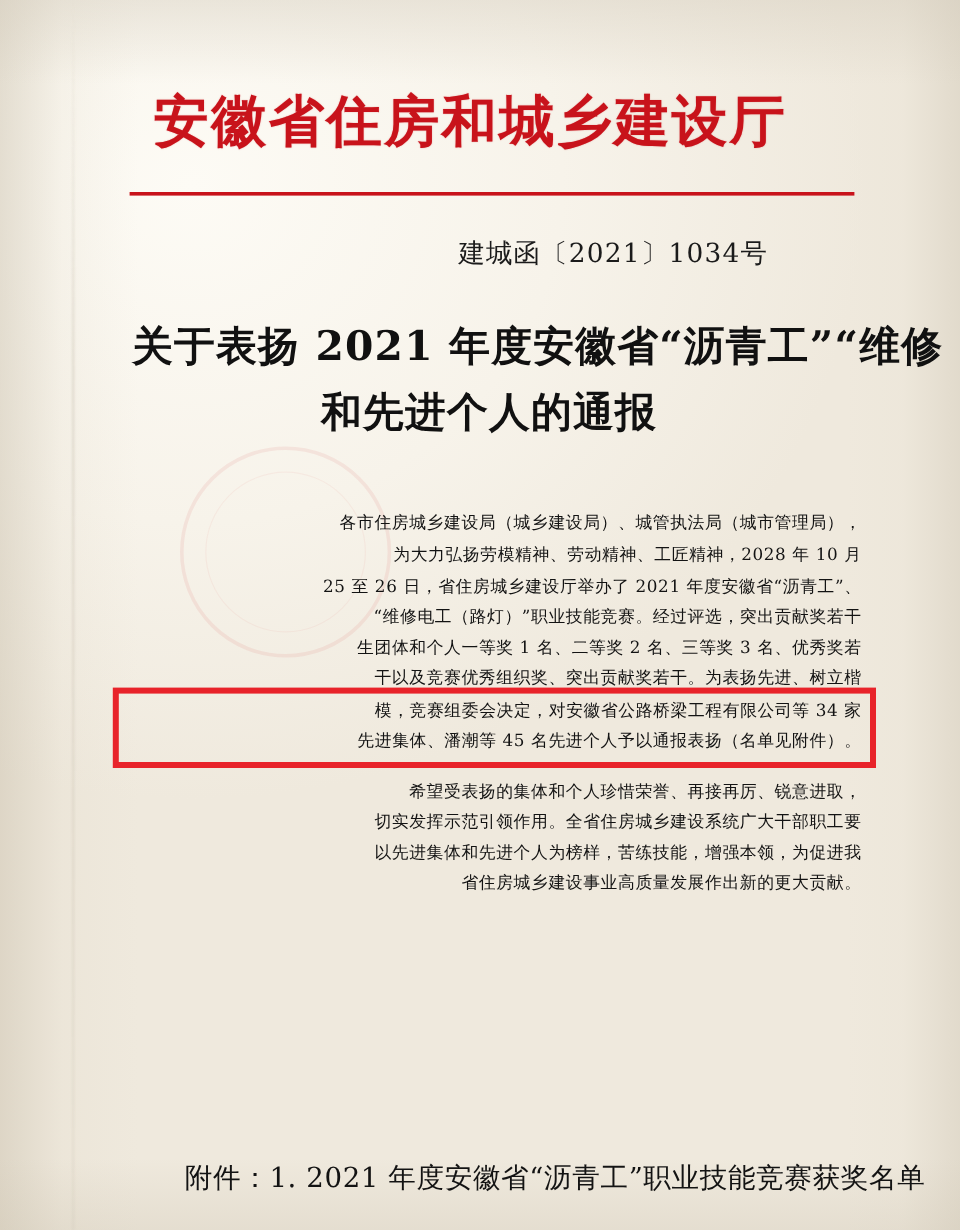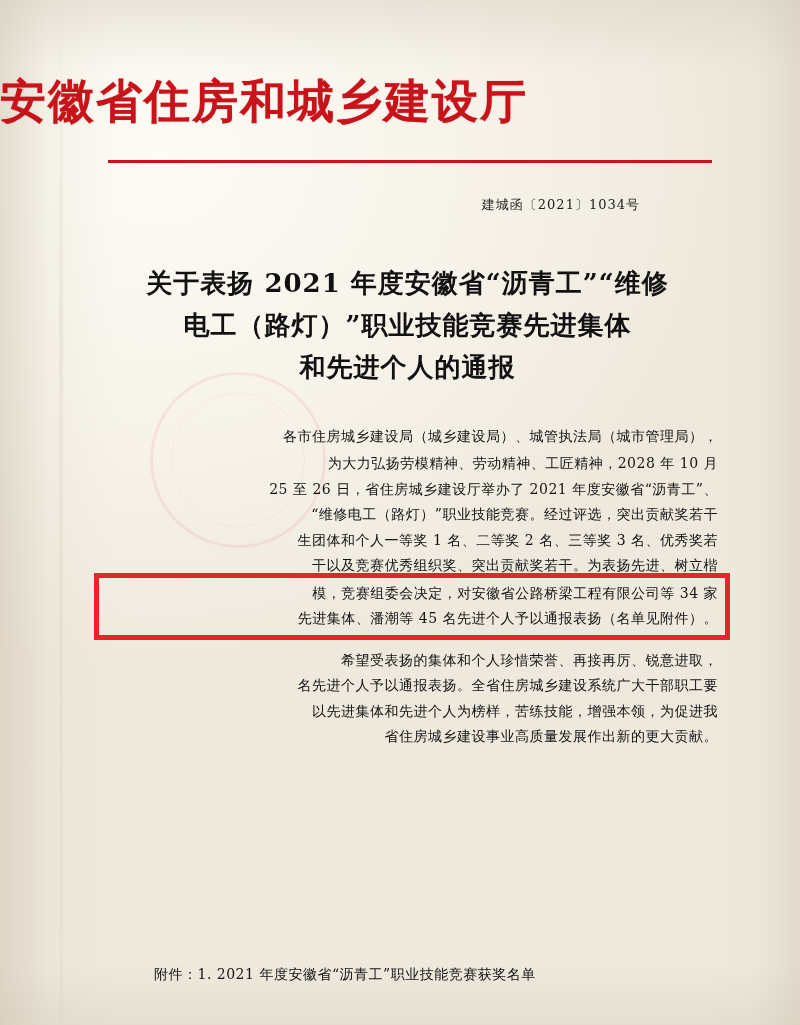--- a/index.html
+++ b/index.html
@@ -50,20 +50,21 @@
     left: 60px; top: 0; width: 2px; height: 1025px;
     background: linear-gradient(180deg, rgba(170,160,140,0.0) 0%, rgba(170,160,140,0.25) 30%, rgba(170,160,140,0.10) 100%);
     filter: blur(1px);
   }
 
   
   .letterhead {
     position: absolute;
     left: 0; right: 16px;
     top: 74px;
+    text-align: center;
   }
   .letterhead-title {
     font-family: "DejaVu Serif", "Liberation Serif", serif;
     font-weight: 700;
     font-size: 46px;
     letter-spacing: 2px;
     color: #c8131b;
     text-shadow: 0 0 1px rgba(200,19,27,0.5);
     line-height: 1.2;
     white-space: nowrap;
@@ -75,35 +76,35 @@
     top: 160px;
     height: 3px;
     background: #c8131b;
   }
 
   
   .doc-number {
     position: absolute;
     top: 196px;
     right: 160px;
-    font-size: 13px;
+    font-size: 22px;
     color: #1b1b1b;
     letter-spacing: 1px;
     white-space: nowrap;
   }
 
   
   .title-block {
     position: absolute;
     top: 262px;
     left: 110px;
     right: 95px;
     text-align: center;
     font-weight: 700;
-    font-size: 26px;
+    font-size: 34px;
     line-height: 1.62;
     color: #111;
     letter-spacing: 1px;
   }
   .title-block .tline { display: block; white-space: nowrap; }
 
   
   .body-text {
     position: absolute;
     top: 424px;
@@ -155,21 +156,21 @@
     border-radius: 50%;
     border: 1px solid rgba(210,60,60,0.12);
   }
 
   
   .attachment {
     position: absolute;
     left: 112px;
     right: 82px;
     top: 962px;
-    font-size: 14px;
+    font-size: 23px;
     line-height: 1.8;
     color: #131313;
     letter-spacing: 0.5px;
   }
   .attachment .line { display: block; white-space: nowrap; }
   .att-indent { padding-left: 42px; }
 </style>
 </head>
 <body>
 
@@ -185,21 +186,20 @@
 
   <div class="letterhead">
     <div class="letterhead-title">安徽省住房和城乡建设厅</div>
   </div>
   <div class="header-rule"></div>
 
   <div class="doc-number">建城函〔2021〕1034号</div>
 
   <div class="title-block">
     <span class="tline">关于表扬 2021 年度安徽省“沥青工”“维修</span>
-    <span class="tline">电工（路灯）”职业技能竞赛先进集体</span>
     <span class="tline">和先进个人的通报</span>
   </div>
 
   <div class="body-text">
 
     <p>
       <span class="line">各市住房城乡建设局（城乡建设局）、城管执法局（城市管理局），</span>
     </p>
 
     <p>
@@ -211,21 +211,21 @@
     </p>
 
     <p class="highlight-para">
       <span class="redbox"></span>
       <span class="line">模，竞赛组委会决定，对安徽省公路桥梁工程有限公司等 34 家</span>
       <span class="line">先进集体、潘潮等 45 名先进个人予以通报表扬（名单见附件）。</span>
     </p>
 
     <p style="margin-top:16px;margin-left:28px;">
       <span class="line indent">希望受表扬的集体和个人珍惜荣誉、再接再厉、锐意进取，</span>
-      <span class="line">名先进个人予以通报表扬。全省住房城乡建设系统广大干部职工要</span>
+      <span class="line">切实发挥示范引领作用。全省住房城乡建设系统广大干部职工要</span>
       <span class="line">以先进集体和先进个人为榜样，苦练技能，增强本领，为促进我</span>
       <span class="line">省住房城乡建设事业高质量发展作出新的更大贡献。</span>
     </p>
 
   </div>
 
   <div class="attachment">
     <span class="line att-indent">附件：1. 2021 年度安徽省“沥青工”职业技能竞赛获奖名单</span>
   </div>
 

